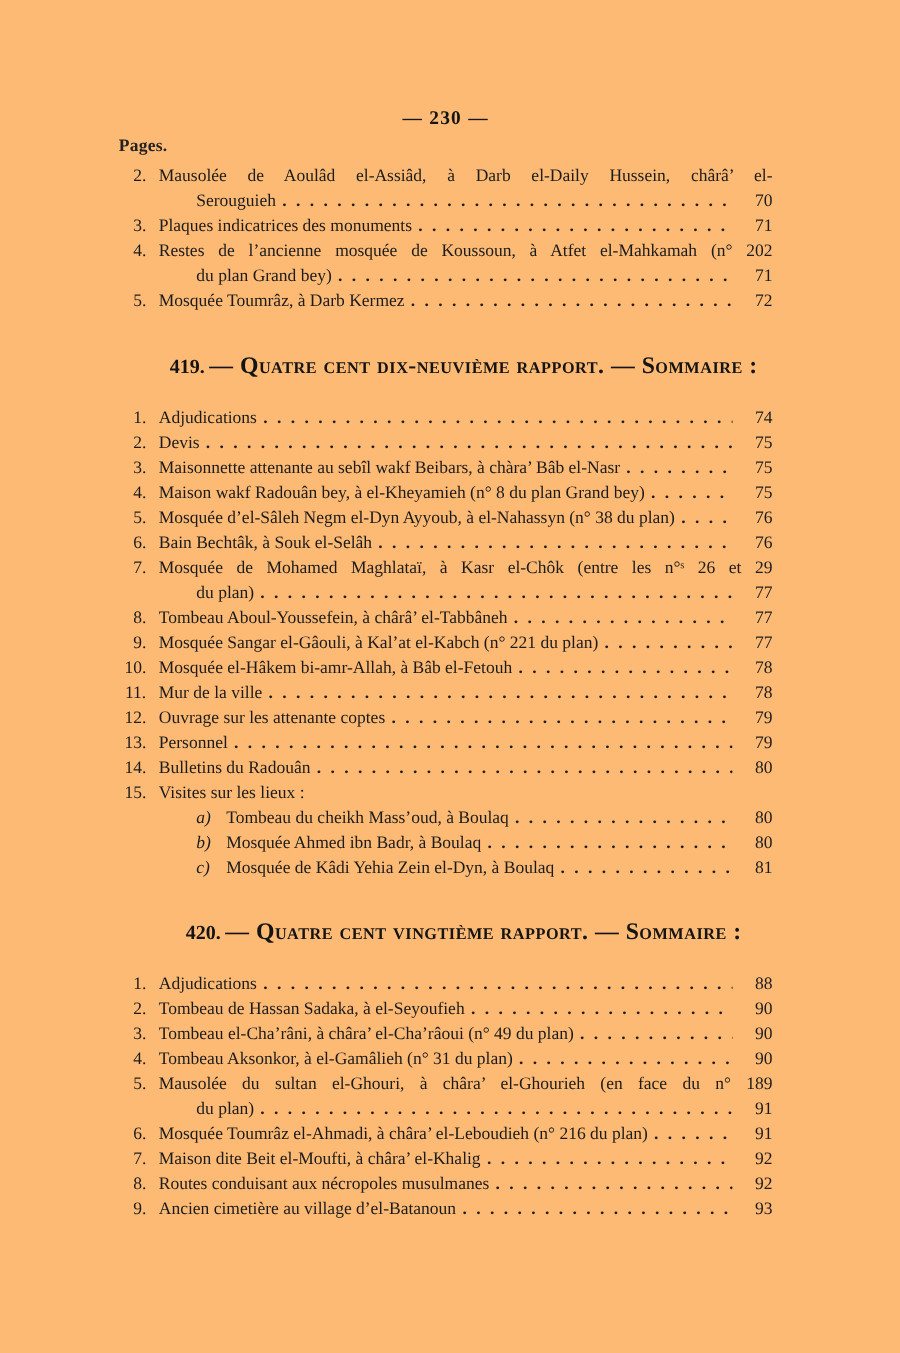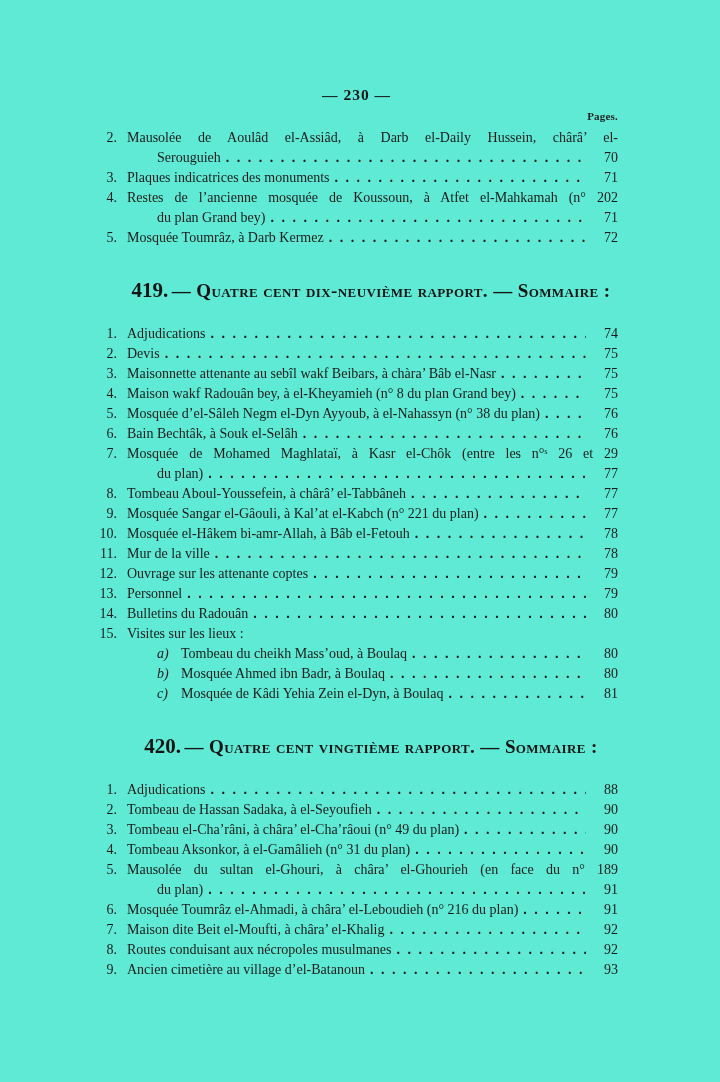--- a/index.html
+++ b/index.html
@@ -6,51 +6,51 @@
     margin: 0;
     padding: 0;
     background: #f4f4f2;
   }
   .page {
     position: relative;
     box-sizing: border-box;
     width: 720px;
     height: 1082px;
     margin: 0 auto;
-    background: #5eead4;
+    background: #fdba74;
     color: #1b1b1b;
     font-family: "Liberation Serif", "DejaVu Serif", serif;
     font-size: 14px;
     padding: 86px 102px 0 95px;
     overflow: hidden;
   }
   .folio {
     text-align: center;
     font-size: 15.5px;
     font-weight: 700;
     letter-spacing: 1px;
     margin-bottom: 6px;
     color: #151515;
   }
   .pages-label {
-    text-align: right;
-    font-size: 11px;
+    text-align: left;
+    font-size: 14px;
     font-weight: 700;
     letter-spacing: 0.2px;
     margin-bottom: 6px;
     color: #222;
   }
   .section-title {
     text-align: center;
     margin: 30px 0 21px 0;
     font-weight: 700;
     color: #141414;
     white-space: nowrap;
   }
-  .title-num { font-size: 21px; margin-left: 29px; }
+  .title-num { font-size: 16px; margin-left: 29px; }
   .title-text {
     font-variant: small-caps;
     font-size: 19px;
     letter-spacing: 0.4px;
   }
   .item-list { }
   .line {
     display: flex;
     align-items: baseline;
     line-height: 20px;

